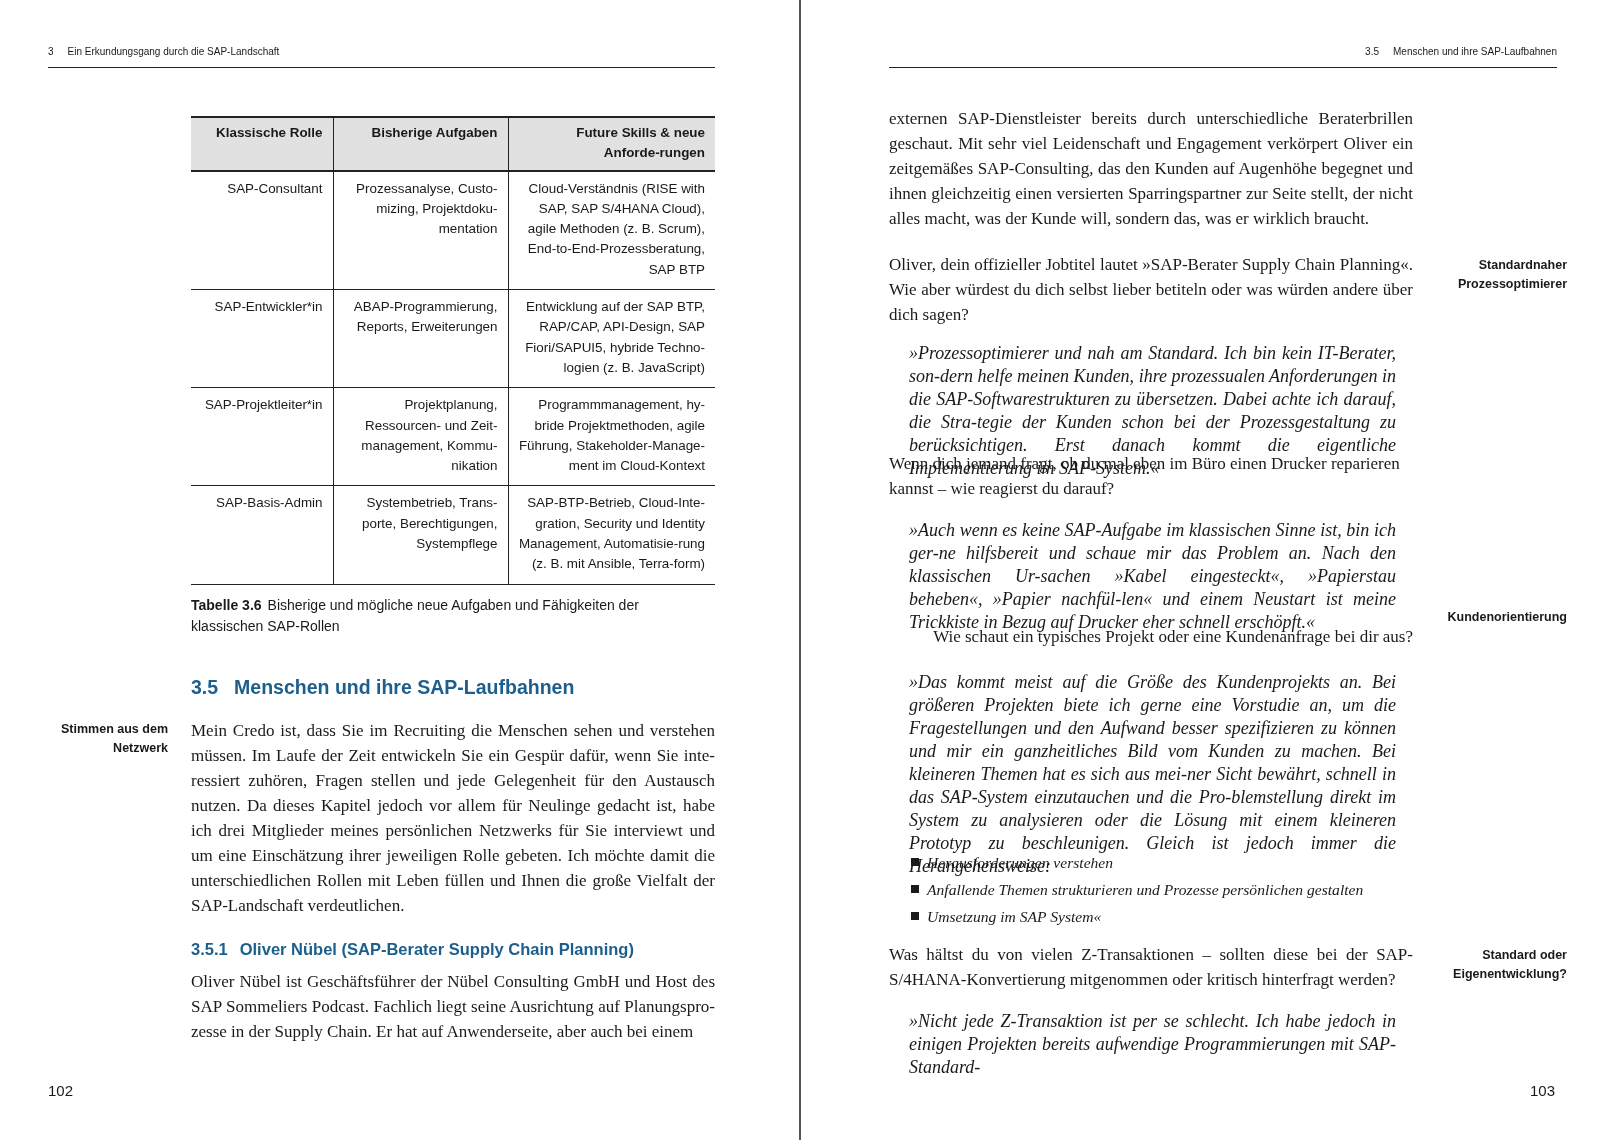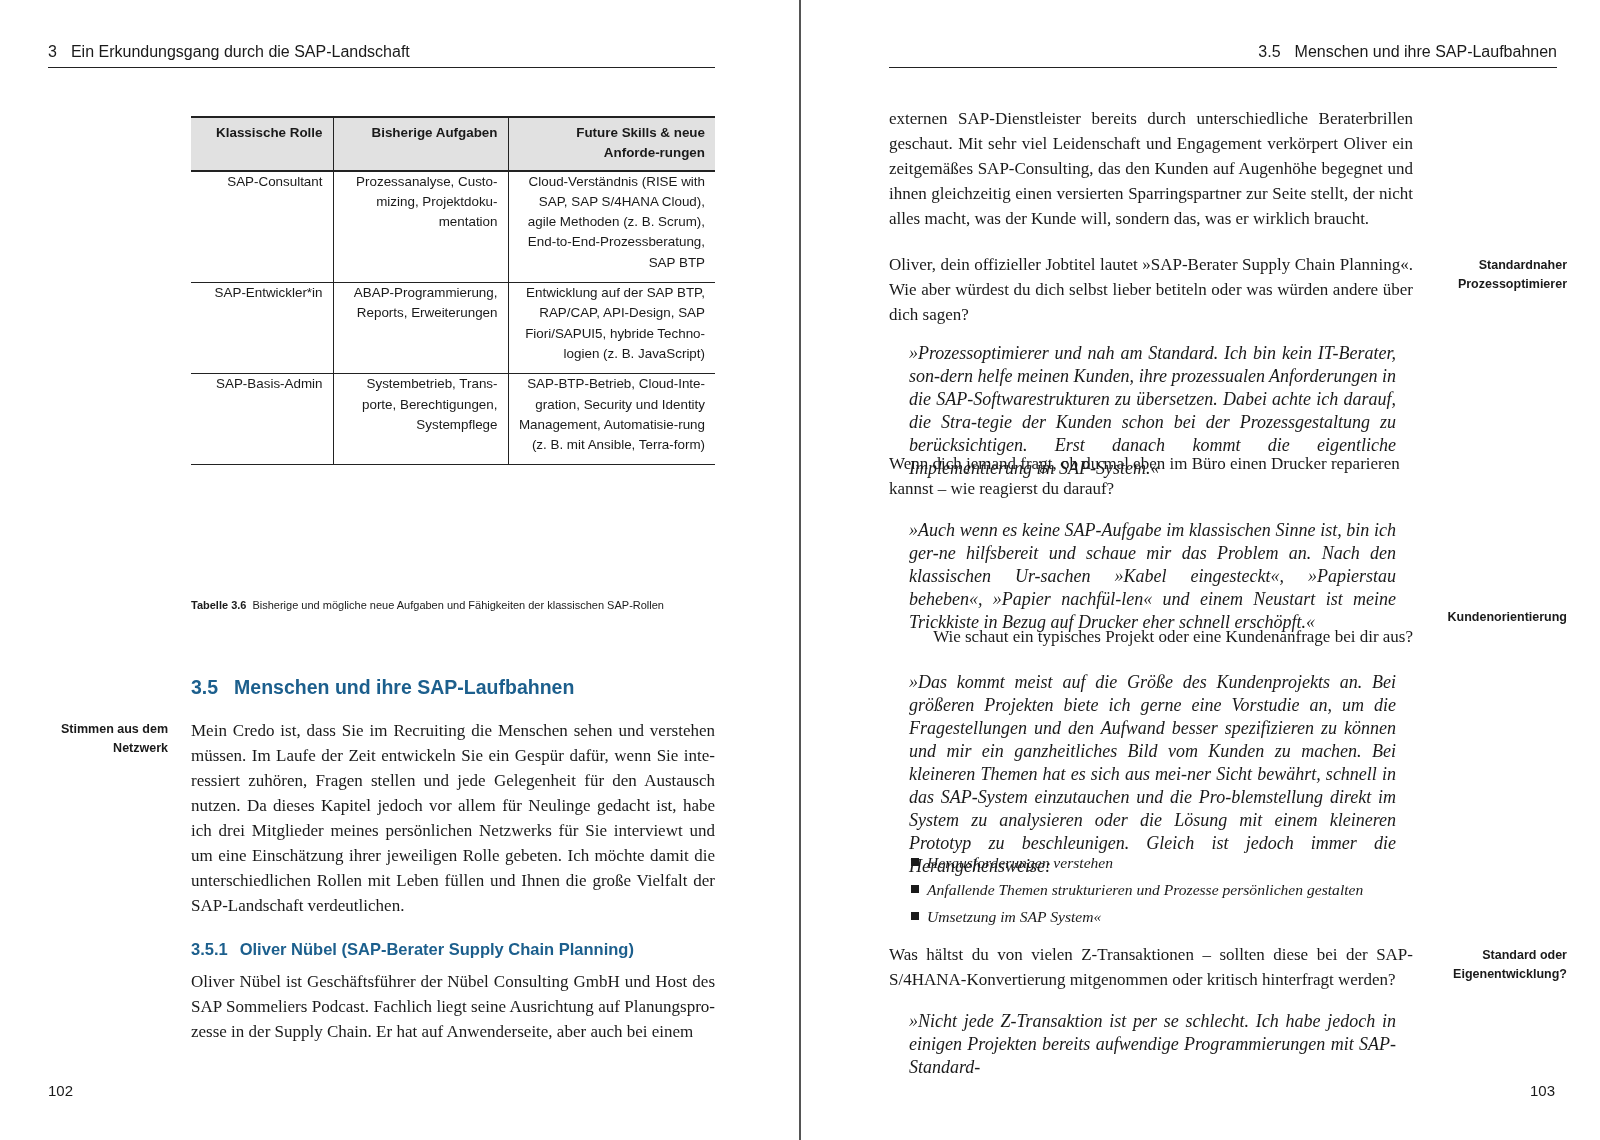--- a/index.html
+++ b/index.html
@@ -4,38 +4,38 @@
 <style>
   html, body { margin:0; padding:0; }
   body { width:1600px; height:1140px; background:#ffffff; position:relative; overflow:hidden; color:#1a1a1a; }
   .sans { font-family: "Liberation Sans", "DejaVu Sans", sans-serif; }
   .serif { font-family: "Liberation Serif", "DejaVu Serif", serif; }
   .page { position:absolute; top:0; height:1140px; }
   #page-left { left:0; width:800px; }
   #page-right { left:801px; width:799px; }
   .spine { position:absolute; left:799px; top:0; width:2px; height:1140px; background:#555; }
 
-  .running-head { position:absolute; top:43px; height:24px; border-bottom:1.5px solid #222; font-size:16px; line-height:18px; }
+  .running-head { position:absolute; top:43px; height:24px; border-bottom:1.5px solid #222; font-size:10px; line-height:18px; }
   .running-head .num { display:inline-block; margin-right:14px; }
   #page-left .running-head { left:48px; width:667px; }
   #page-right .running-head { left:88px; width:668px; text-align:right; }
 
   .folio { position:absolute; top:1082px; font-size:15px; }
   #page-left .folio { left:48px; }
   #page-right .folio { left:729px; }
 
   
   table.roles { position:absolute; left:191px; top:116px; width:524px; border-collapse:collapse; font-size:13.4px; line-height:20.3px; }
   table.roles th, table.roles td { vertical-align:top; text-align:right; padding:4px 10px 9px 10px; }
   table.roles th { background:#e1e1e1; font-weight:bold; border-top:2px solid #222; border-bottom:2px solid #222; padding-top:5px; padding-bottom:6px; }
-  table.roles td { border-bottom:1.5px solid #222; padding-top:0; }
+  table.roles td { border-bottom:1.5px solid #222; padding-top:7px; }
   table.roles th + th, table.roles td + td { border-left:1.5px solid #222; }
   table.roles col.c1 { width:142px; } table.roles col.c2 { width:175px; } table.roles col.c3 { width:207px; }
 
-  .caption { position:absolute; left:191px; top:595px; width:524px; font-size:11px; line-height:21px; }
+  .caption { position:absolute; left:191px; top:595px; width:524px; font-size:14px; line-height:21px; }
   .caption b { margin-right:6px; }
 
   .h2 { position:absolute; color:#1c5f8d; font-size:19.5px; font-weight:bold; }
   .h2 .n { margin-right:16px; }
   .h3 { position:absolute; color:#1c5f8d; font-size:16.5px; font-weight:bold; }
   .h3 .n { margin-right:12px; }
 
   .marg { position:absolute; font-size:12.5px; font-weight:bold; line-height:19px; }
   .marg-left { text-align:right; width:120px; }
   .marg-right { text-align:right; width:130px; }
@@ -72,20 +72,25 @@
     <tbody>
       <tr>
         <td>SAP-Consultant</td>
         <td>Prozessanalyse, Custo-mizing, Projektdoku-mentation</td>
         <td>Cloud-Verständnis (RISE with SAP, SAP S/4HANA Cloud), agile Methoden (z. B. Scrum), End-to-End-Prozessberatung, SAP BTP</td>
       </tr>
       <tr>
         <td>SAP-Entwickler*in</td>
         <td>ABAP-Programmierung, Reports, Erweiterungen</td>
         <td>Entwicklung auf der SAP BTP, RAP/CAP, API-Design, SAP Fiori/SAPUI5, hybride Techno-logien (z. B. JavaScript)</td>
+      </tr>
+      <tr>
+        <td>SAP-Projektleiter*in</td>
+        <td>Projektplanung, Ressourcen- und Zeit-management, Kommu-nikation</td>
+        <td>Programmmanagement, hy-bride Projektmethoden, agile Führung, Stakeholder-Manage-ment im Cloud-Kontext</td>
       </tr>
       <tr>
         <td>SAP-Basis-Admin</td>
         <td>Systembetrieb, Trans-porte, Berechtigungen, Systempflege</td>
         <td>SAP-BTP-Betrieb, Cloud-Inte-gration, Security und Identity Management, Automatisie-rung (z. B. mit Ansible, Terra-form)</td>
       </tr>
     </tbody>
   </table>
 
   <div class="caption sans">

